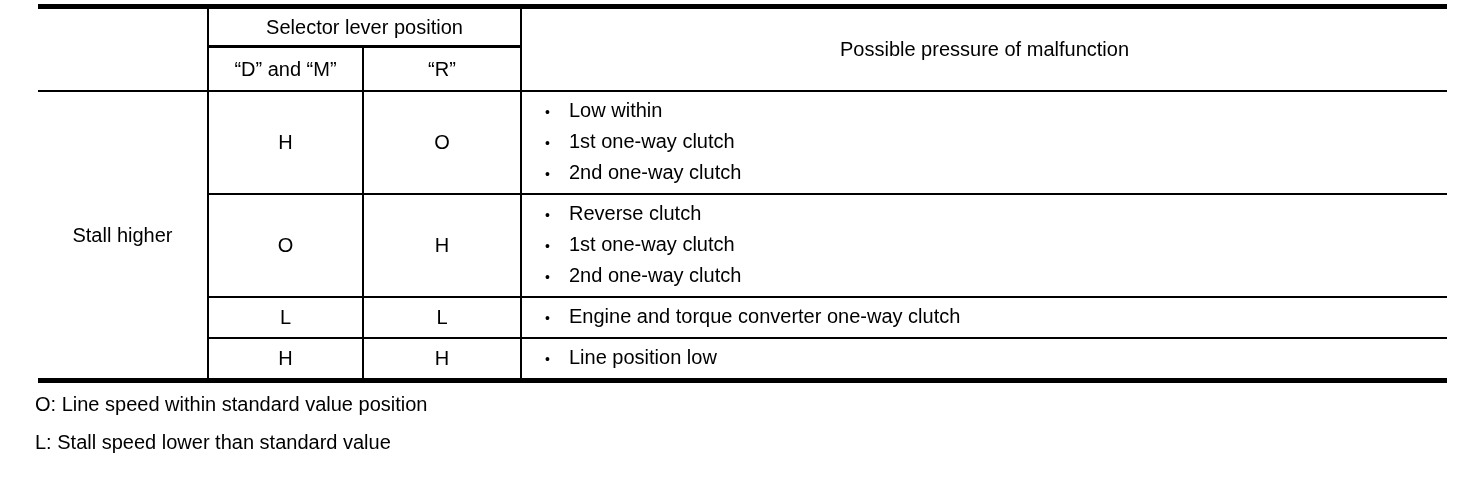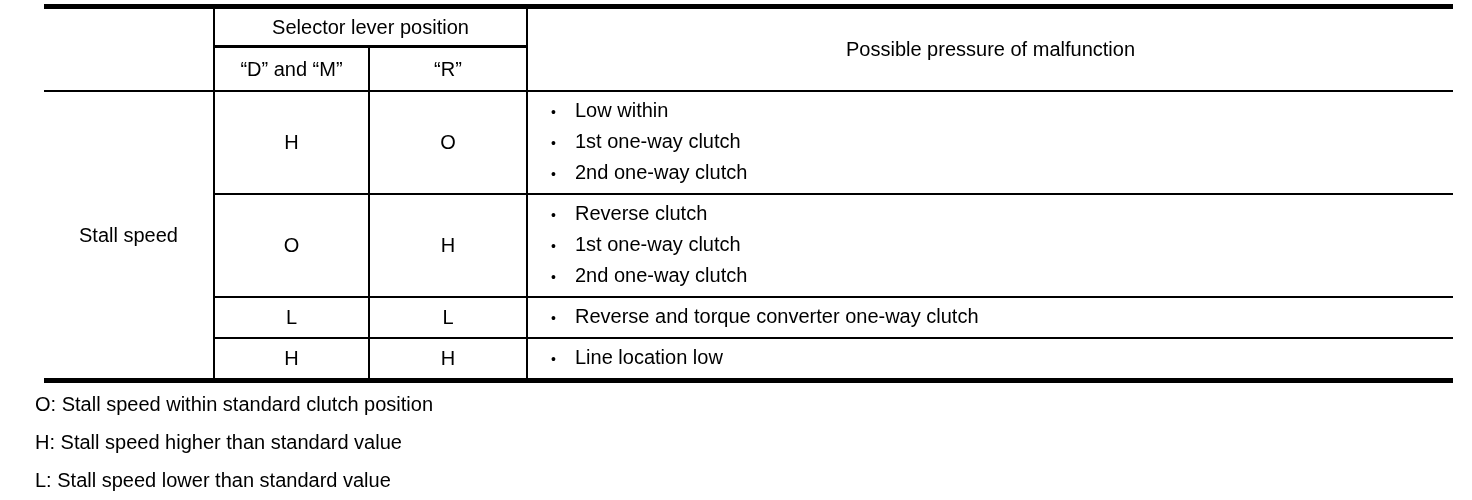--- a/index.html
+++ b/index.html
@@ -12,21 +12,21 @@
     width: 1472px;
     height: 500px;
     font-family: "Liberation Sans", sans-serif;
     color: #000000;
     overflow: hidden;
   }
 
   
   table.stall-table {
     position: absolute;
-    left: 44px;
+    left: 38px;
     top: 4px;
     width: 1409px;
     border-collapse: collapse;
     table-layout: fixed;
     border-top: 5px solid #000;
     border-bottom: 5px solid #000;
   }
   table.stall-table td {
     padding: 0;
     font-size: 20px;
@@ -87,21 +87,21 @@
       <td class="b-r b-b" rowspan="2"></td>
       <td class="center b-r b-b-thick" colspan="2">Selector lever position</td>
       <td class="center b-b" rowspan="2">Possible pressure of malfunction</td>
     </tr>
     <tr class="r-head2">
       <td class="center b-r b-b">“D” and “M”</td>
       <td class="center b-r b-b">“R”</td>
     </tr>
 
     <tr class="r-tall">
-      <td class="center b-r" rowspan="4">Stall speed</td>
+      <td class="center b-r" rowspan="4">Stall higher</td>
       <td class="center b-r b-b">H</td>
       <td class="center b-r b-b">O</td>
       <td class="b-b">
         <ul class="malf-list">
           <li>
             <span class="bullet">•</span>
             <span>Low within</span>
           </li>
           <li>
             <span class="bullet">•</span>
@@ -136,38 +136,37 @@
       </td>
     </tr>
 
     <tr class="r-short">
       <td class="center b-r b-b">L</td>
       <td class="center b-r b-b">L</td>
       <td class="b-b">
         <ul class="malf-list">
           <li>
             <span class="bullet">•</span>
-            <span>Reverse and torque converter one-way clutch</span>
+            <span>Engine and torque converter one-way clutch</span>
           </li>
         </ul>
       </td>
     </tr>
 
     <tr class="r-short">
       <td class="center b-r">H</td>
       <td class="center b-r">H</td>
       <td>
         <ul class="malf-list">
           <li>
             <span class="bullet">•</span>
-            <span>Line location low</span>
+            <span>Line position low</span>
           </li>
         </ul>
       </td>
     </tr>
   </tbody>
 </table>
 
 <div class="legend">
-  <div class="note">O: Stall speed within standard clutch position</div>
-  <div class="note">H: Stall speed higher than standard value</div>
+  <div class="note">O: Line speed within standard value position</div>
   <div class="note">L: Stall speed lower than standard value</div>
 </div>
 
 </body></html>

